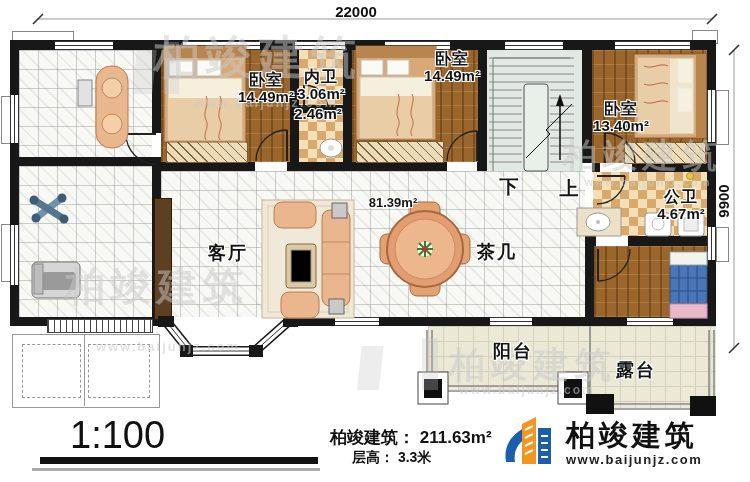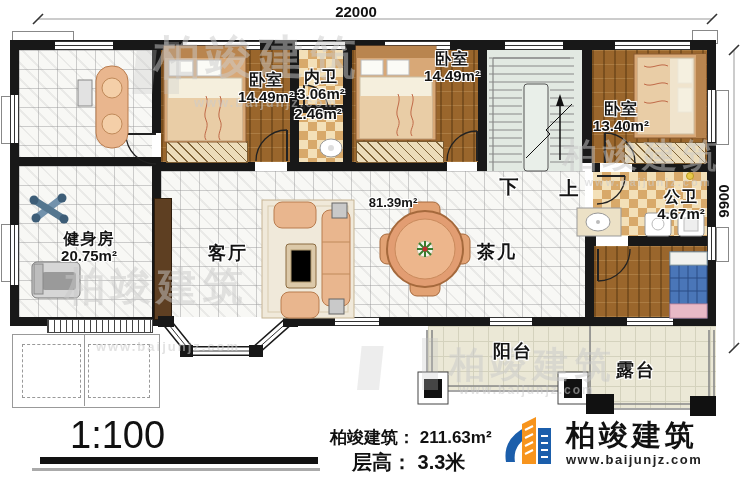--- a/index.html
+++ b/index.html
@@ -41,21 +41,21 @@
   .dim{position:absolute;font-weight:bold;color:#111;font-size:15px;transform:translate(-50%,-50%);}
   .dimV{transform:translate(-50%,-50%) rotate(-90deg);}
   .wm{position:absolute;transform:translate(-50%,-50%);color:#c9c9c9;opacity:.5;font-weight:bold;
       white-space:nowrap;letter-spacing:6px;}
   .wmu{position:absolute;transform:translate(-50%,-50%);color:#cccccc;opacity:.55;font-weight:bold;
       white-space:nowrap;letter-spacing:2px;}
   .title-row{position:absolute;left:44px;top:414px;display:flex;align-items:baseline;color:#111;}
   .title-main{font-size:36px;font-weight:bold;letter-spacing:3px;}
   .title-scale{font-size:38px;font-weight:normal;margin-left:26px;}
   .tb-line1{position:absolute;left:330px;top:426px;font-size:17px;font-weight:bold;color:#111;}
-  .tb-line2{position:absolute;left:352px;top:449px;font-size:20px;font-weight:bold;color:#111;}
+  .tb-line2{position:absolute;left:352px;top:449px;font-size:14px;font-weight:bold;color:#111;}
   .brand-name{position:absolute;left:566px;top:416px;font-size:29px;font-weight:bold;color:#111;letter-spacing:4px;}
   .brand-url{position:absolute;left:566px;top:452px;font-size:13px;font-weight:bold;color:#222;letter-spacing:1.5px;}
   .underline1{position:absolute;left:40px;top:457px;width:278px;height:7px;background:#111;}
   .underline2{position:absolute;left:32px;top:468px;width:288px;height:3px;background:#aaa;}
   svg{position:absolute;left:0;top:0;}
 </style>
 </head>
 <body>
 
 <div id="stage">
@@ -337,24 +337,20 @@
   <div class="wm" style="left:643px;top:156px;font-size:34px">柏竣建筑</div>
   <div class="wmu" style="left:648px;top:182px;font-size:11px">www.baijunjz.com</div>
   <div class="wm" style="left:157px;top:286px;font-size:40px">柏竣建筑</div>
   <div class="wmu" style="left:168px;top:346px;font-size:13px">www.baijunjz.com</div>
   <div class="wm" style="left:533px;top:365px;font-size:36px">柏竣建筑</div>
   <div class="wmu" style="left:527px;top:390px;font-size:12px">www.baijunjz.com</div>
 
   <div class="dim" style="left:356px;top:11px">22000</div>
   <div class="dim dimV" style="left:723px;top:201px">9900</div>
 
-  <div class="rlabel" style="left:89px;top:247px">
-    <span class="nm">健身房</span>
-    <span class="ar">20.75m²</span>
-  </div>
   <div class="rlabel" style="left:266px;top:88px">
     <span class="nm">卧室</span>
     <span class="ar">14.49m²</span>
   </div>
   <div class="rlabel" style="left:321px;top:85px">
     <span class="nm">内卫</span>
     <span class="ar">3.06m²</span>
   </div>
   <div class="rlabel" style="left:318px;top:114px">
     <span class="ar">2.46m²</span>

